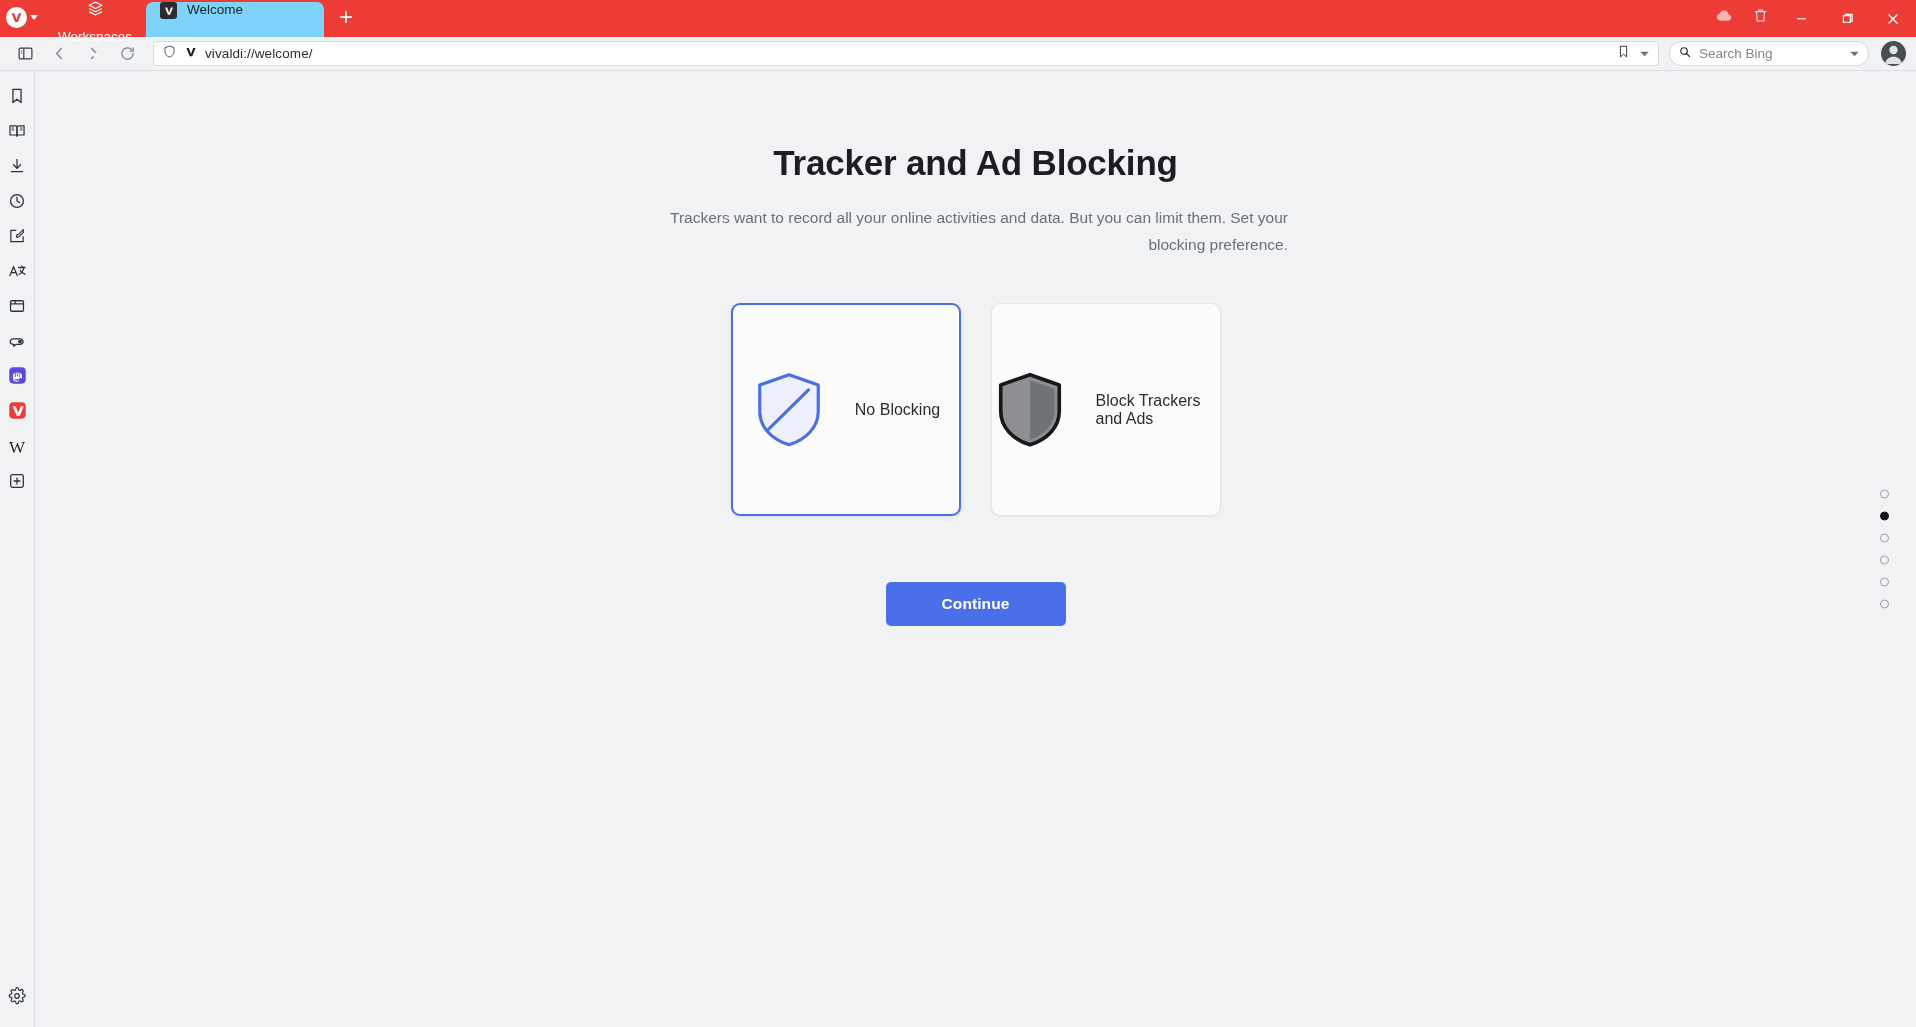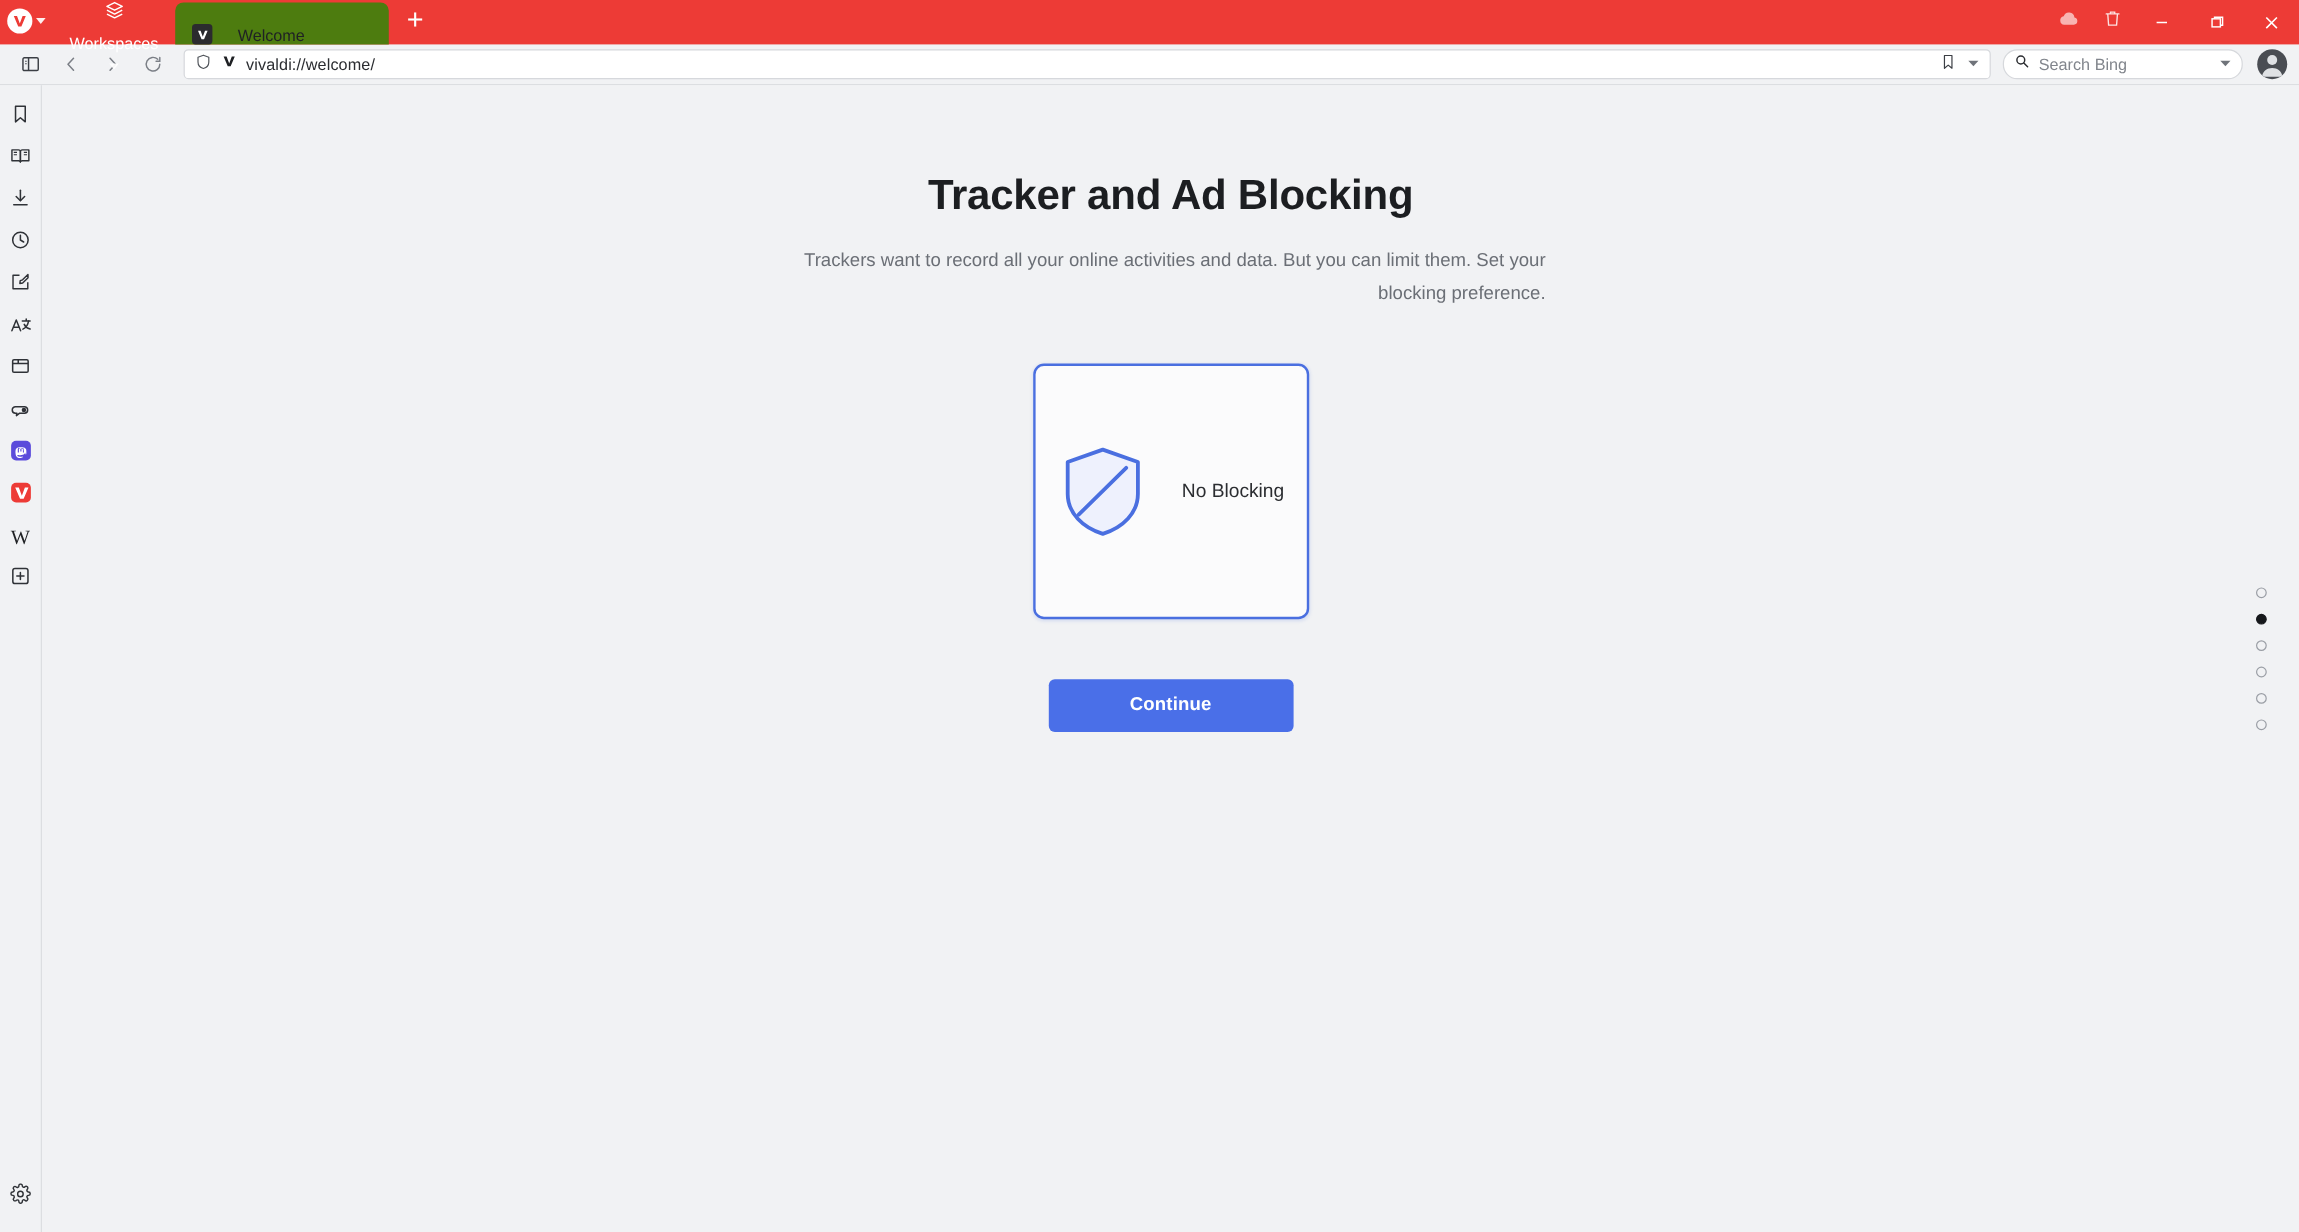--- a/index.html
+++ b/index.html
@@ -27,23 +27,23 @@
   .caret-dn {
     width:0; height:0; border-left:4px solid transparent;
     border-right:4px solid transparent; border-top:5px solid rgba(255,255,255,.92);
   }
   .workspaces {
     height:37px; display:flex; align-items:center; gap:9px;
     padding:0 14px 2px 14px; color:#fff; font-size:13.5px;flex-direction:column;
   }
   .tabstrip { display:flex; align-items:flex-end; height:37px; }
   .tab {
-    height:35px; min-width:178px; background:#4d7c0f;
-    border-radius:7px 7px 0 0; display:flex; align-items:flex-end;
-    gap:21px; padding:0 14px; font-size:13.5px; color:#1f2124;
+    height:35px; min-width:178px; background:#7dd3fc;
+    border-radius:7px 7px 0 0; display:flex; align-items:flex-start;
+    gap:10px; padding:0 14px; font-size:13.5px; color:#1f2124;
   }
   .tab-fav {
     width:17px; height:17px; border-radius:3px; background:#2b2b2e;
     display:flex; align-items:center; justify-content:center; flex:none;
   }
   .newtab {
     width:44px; height:37px; display:flex; align-items:center;
     justify-content:center; color:#fff; font-size:24px; font-weight:300;
     padding-bottom:4px;
   }
@@ -122,21 +122,21 @@
     justify-content:center; gap:28px;
     box-shadow:0 1px 2px rgba(0,0,0,.05);
   }
   .card.selected {
     border:2px solid #4a6fe0;
     box-shadow:0 1px 3px rgba(74,111,224,.18);
   }
   .card-label { font-size:16px; color:#2b2d31; }
   .shield-wrap { height:78px; display:flex; align-items:center; }
   .continue {
-    margin-top:50px; width:204px; height:44px; border:none;
+    margin-top:66px; width:180px; height:44px; border:none;
     border-radius:5px; background:#4a6fe8; color:#fff;
     font-family:"Liberation Sans", sans-serif;
     font-size:15.5px; font-weight:700; letter-spacing:.1px;
   }
 
   
   .dots {
     position:absolute; right:27px; top:50%;
     transform:translateY(-50%); display:flex;
     flex-direction:column; gap:13px;
@@ -422,20 +422,29 @@
         <span class="shield-wrap">
           <svg width="76" height="78" viewBox="0 0 60 64" fill="none">
             <path d="M30 3 6 11.5v21.8C6 46.4 16.3 56.4 30 60.6c13.7-4.2 24-14.2 24-27.3V11.5z" fill="#eef1fd" stroke="#4a6fe0" stroke-width="2.6" stroke-linejoin="round"></path>
             <path d="M13.5 47.5 46 15.5" stroke="#4a6fe0" stroke-width="2.6" stroke-linecap="round"></path>
           </svg>
         </span>
         <span class="card-label">No Blocking</span>
       </div>
 
 
+      <div class="card">
+        <span class="shield-wrap">
+          <svg width="76" height="78" viewBox="0 0 60 64" fill="none">
+            <path d="M30 3 6 11.5v21.8C6 46.4 16.3 56.4 30 60.6c13.7-4.2 24-14.2 24-27.3V11.5z" fill="#8d8f93" stroke="#16181b" stroke-width="3" stroke-linejoin="round"></path>
+            <path d="M30 7.5 50 14.6v18.7c0 10.9-8.4 19.3-20 23.1z" fill="#6f7277"></path>
+          </svg>
+        </span>
+        <span class="card-label">Block Trackers and Ads</span>
+      </div>
     </div>
 
     <button class="continue">Continue</button>
 
     <div class="dots">
       <span class="dot"></span>
       <span class="dot on"></span>
       <span class="dot"></span>
       <span class="dot"></span>
       <span class="dot"></span>

